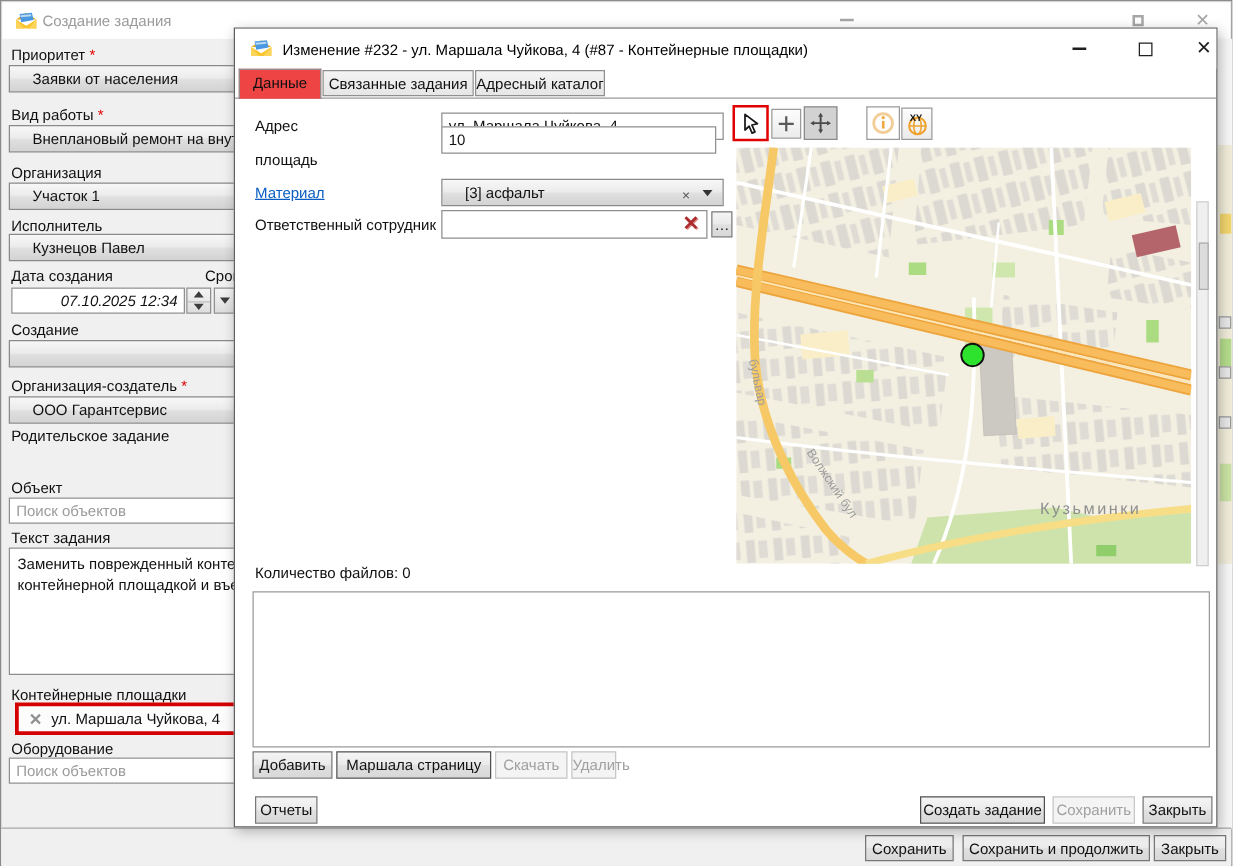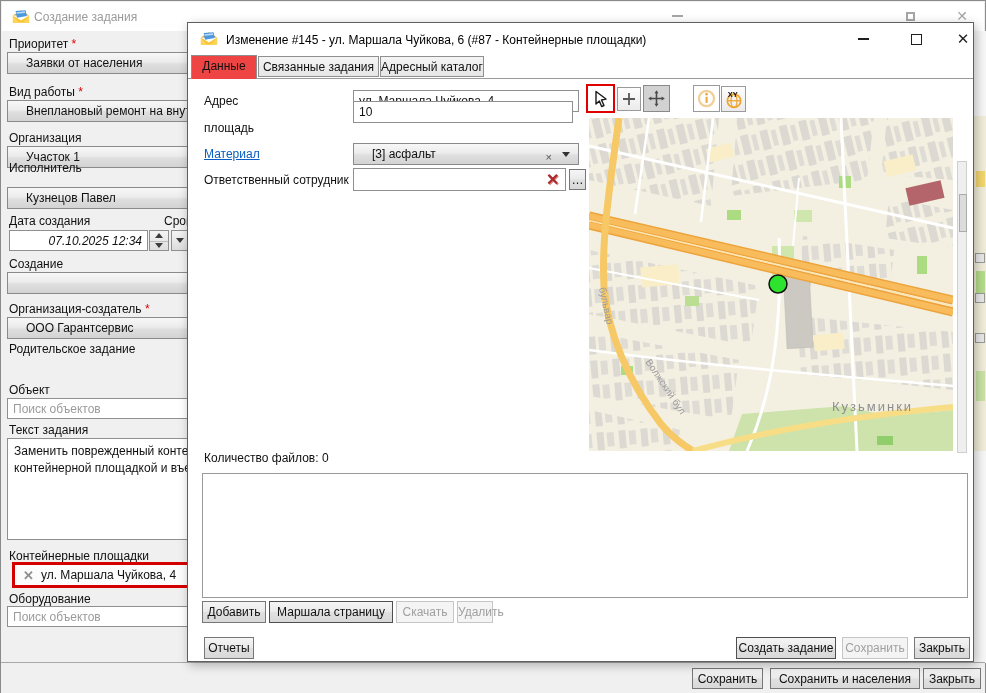--- a/index.html
+++ b/index.html
@@ -103,21 +103,21 @@
 
     <div class="lbl" style="left:8px;top:36px"><span>Приоритет</span> <span class="req">*</span></div>
     <div class="combo" style="left:6px;top:51px;width:310px;height:22px"><span>Заявки от населения</span></div>
 
     <div class="lbl" style="left:8px;top:84px"><span>Вид работы</span> <span class="req">*</span></div>
     <div class="combo" style="left:6px;top:99px;width:310px;height:22px"><span>Внеплановый ремонт на внутрид</span></div>
 
     <div class="lbl" style="left:8px;top:130px">Организация</div>
     <div class="combo" style="left:6px;top:145px;width:310px;height:22px"><span>Участок 1</span></div>
 
-    <div class="lbl" style="left:8px;top:160px">Исполнитель</div>
+    <div class="lbl" style="left:8px;top:173px">Исполнитель</div>
     <div class="combo" style="left:6px;top:186px;width:310px;height:22px"><span>Кузнецов Павел</span></div>
 
     <div class="lbl" style="left:8px;top:213px">Дата создания</div>
     <div class="lbl" style="left:163px;top:213px">Срок</div>
     <input class="tbox" style="left: 8px; top: 229px; width: 139px; height: 21px; text-align: right; font-style: italic;" value="07.10.2025 12:34">
     <div class="spin" style="left:148px;top:229px;width:20px;height:21px">
       <div class="up">
           <div class="tri-up"></div>
         </div>
       <div class="dn">
@@ -160,37 +160,37 @@
         <div style="position:absolute;left:2px;top:155px;width:9px;height:22px;background:#b5dd8c"></div>
         <div style="position:absolute;left:2px;top:255px;width:9px;height:30px;background:#cae3a4"></div>
       </div>
       <div class="sq" style="top:222px"></div>
       <div class="sq" style="top:262px"></div>
       <div class="sq" style="top:302px"></div>
     </div>
 
     <div class="bg-footer">
       <button class="wbtn" style="left:691px;top:5px;width:71px;height:21px">Сохранить</button>
-      <button class="wbtn" style="left:769px;top:5px;width:150px;height:21px">Сохранить и населения</button>
+      <button class="wbtn" style="left:769px;top:5px;width:150px;height:21px">Сохранить и продолжить</button>
       <button class="wbtn" style="left:922px;top:5px;width:58px;height:21px">Закрыть</button>
     </div>
   </div>
 
   <div class="dlg">
 
     <div style="position:absolute;left:0;top:0;right:0;height:32px;background:#fff">
       <svg style="position:absolute;left:12px;top:8px" width="18" height="15" viewBox="0 0 20 16">
         <polygon points="1,7 10,1 19,7" fill="#e8a81f"></polygon>
         <polygon points="4,2 15,1 16.5,7.5 5.5,9.5" fill="#4a98e0"></polygon>
         <polygon points="4.8,3.2 14.2,2.3 14.6,4 5.2,5" fill="#bcd9f2"></polygon>
         <polygon points="1,7 10,12.5 19,7 19,15 1,15" fill="#f9c52e"></polygon>
         <polygon points="1,7 8,15 1,15" fill="#fbd45a"></polygon>
         <polygon points="19,7 12,15 19,15" fill="#fbd45a"></polygon>
       </svg>
-      <span class="dlg-title">Изменение #145 - ул. Маршала Чуйкова, 6 (#87 - Контейнерные площадки)</span>
+      <span class="dlg-title">Изменение #232 - ул. Маршала Чуйкова, 4 (#87 - Контейнерные площадки)</span>
       <div class="winctl" style="left:655px;top:5px">
           <div class="ctl-min-glyph"></div>
         </div>
       <div class="winctl" style="left:708px;top:5px">
           <div class="ctl-max-glyph"></div>
         </div>
       <div class="winctl" style="left:755px;top:5px">
           <div class="ctl-x-glyph">✕</div>
         </div>
     </div>

